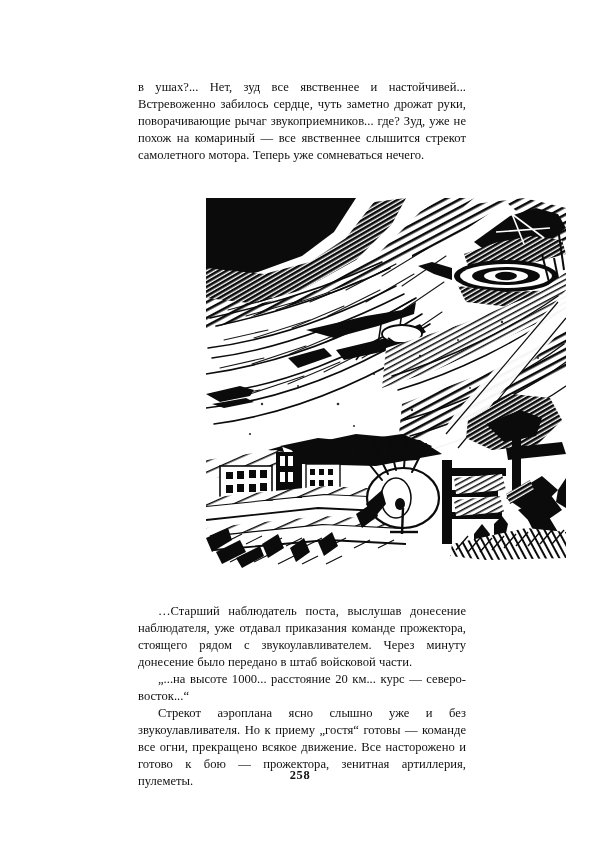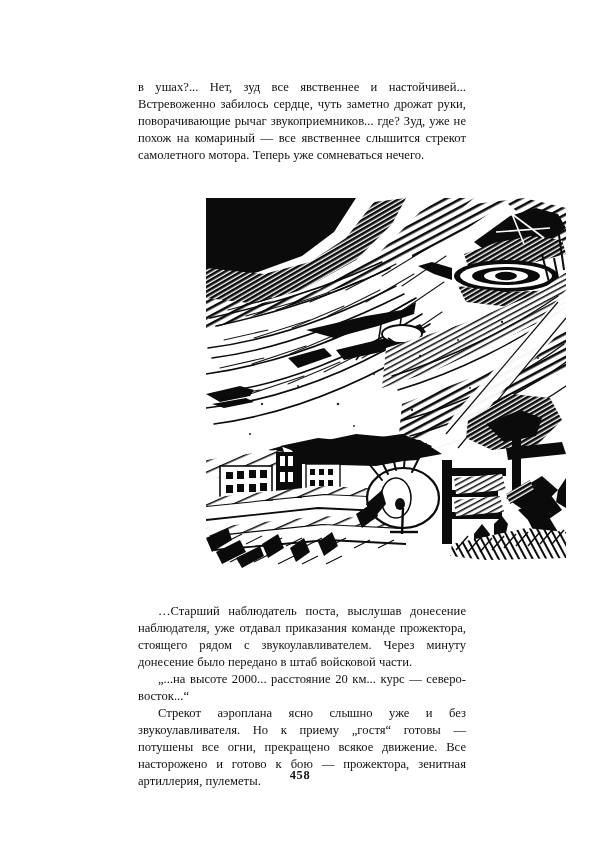--- a/index.html
+++ b/index.html
@@ -391,19 +391,19 @@
             <circle cx="148" cy="228" r="1"></circle>
           <circle cx="206" cy="212" r="1.2"></circle>
             <circle cx="264" cy="190" r="1"></circle>
         </g>
       </g>
     </svg>
   </figure>
 
   <div class="text-column" id="bottom-block">
     <p class="para indent">…Старший наблюдатель поста, выслушав донесение наблюдателя, уже отдавал приказания команде прожектора, стоящего рядом с звукоулавливателем. Через минуту донесение было передано в штаб войсковой части.</p>
-    <p class="para indent cont">„...на высоте 2000... расстояние 20 км... курс — северо-восток...“</p>
-    <p class="para indent cont">Стрекот аэроплана ясно слышно уже и без звукоулавливателя. Но к приему „гостя“ готовы — потушены все огни, прекращено всякое движение. Все насторожено и готово к бою — прожектора, зенитная артиллерия, пулеметы.</p>
+    <p class="para indent cont">„...на высоте 1000... расстояние 20 км... курс — северо-восток...“</p>
+    <p class="para indent cont">Стрекот аэроплана ясно слышно уже и без звукоулавливателя. Но к приему „гостя“ готовы — команде все огни, прекращено всякое движение. Все насторожено и готово к бою — прожектора, зенитная артиллерия, пулеметы.</p>
   </div>
 
-  <div class="folio">458</div>
+  <div class="folio">258</div>
 
 </div>
 
 </body></html>

